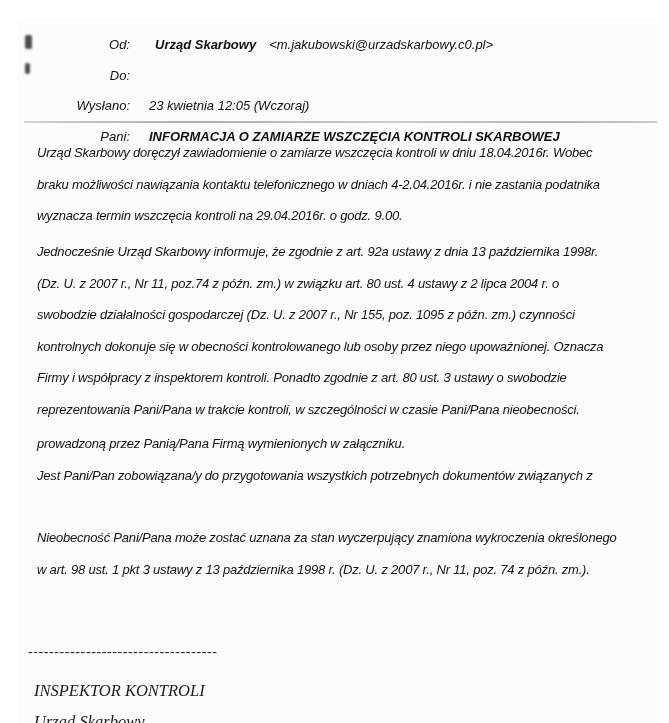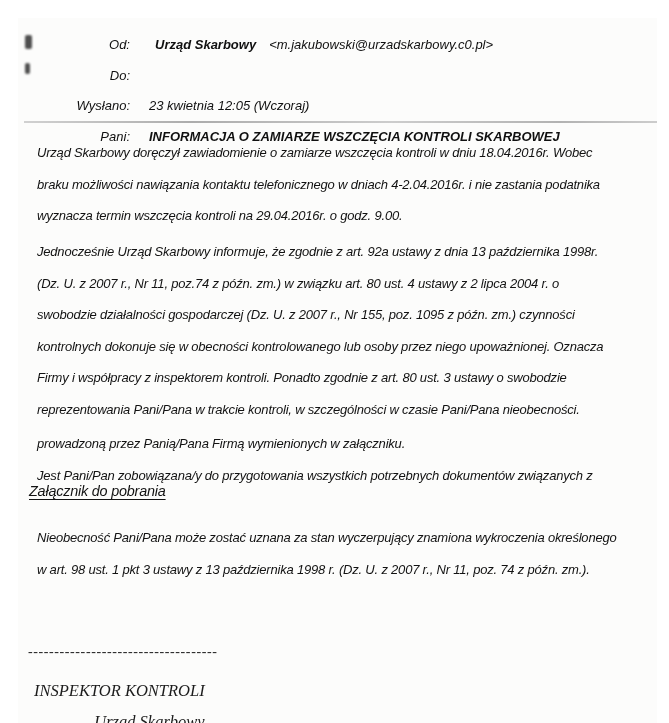--- a/index.html
+++ b/index.html
@@ -53,21 +53,21 @@
   .sig-dashes {
     position:absolute; left:4px; top:620px;
     font-family:"Liberation Serif", serif; font-size:14px;
     letter-spacing:0.6px; color:#2a2a2a; white-space:nowrap;
   }
   .sig {
     position:absolute; left:4px; top:649px;
     font-family:"Liberation Serif", serif; font-size:16.5px;
     line-height:24.5px; color:#1c1c1c;
   }
-  .sig div { white-space:nowrap;text-align:right; }
+  .sig div { white-space:nowrap; }
 </style>
 </head>
 <body>
 
 <div class="page">
 
   <div class="artifact a1"></div>
   <div class="artifact a2"></div>
 
   <div class="header-grid">
@@ -99,21 +99,20 @@
     <div class="bline">kontrolnych dokonuje się w obecności kontrolowanego lub osoby przez niego upoważnionej. Oznacza</div>
     <div class="bline">Firmy i współpracy z inspektorem kontroli. Ponadto zgodnie z art. 80 ust. 3 ustawy o swobodzie</div>
     <div class="bline">reprezentowania Pani/Pana w trakcie kontroli, w szczególności w czasie Pani/Pana nieobecności.</div>
   </div>
 
   <div class="para p3">
     <div class="bline">prowadzoną przez Panią/Pana Firmą wymienionych w załączniku.</div>
     <div class="bline">Jest Pani/Pan zobowiązana/y do przygotowania wszystkich potrzebnych dokumentów związanych z</div>
   </div>
 
-  <div class="attach">Załącznik do pobrania</div>
 
   <div class="para p4">
     <div class="bline">Nieobecność Pani/Pana może zostać uznana za stan wyczerpujący znamiona wykroczenia określonego</div>
     <div class="bline">w art. 98 ust. 1 pkt 3 ustawy z 13 października 1998 r. (Dz. U. z 2007 r., Nr 11, poz. 74 z późn. zm.).</div>
   </div>
 
   <div class="sig-dashes">------------------------------------</div>
 
   <div class="sig">
     <div>INSPEKTOR KONTROLI</div>

